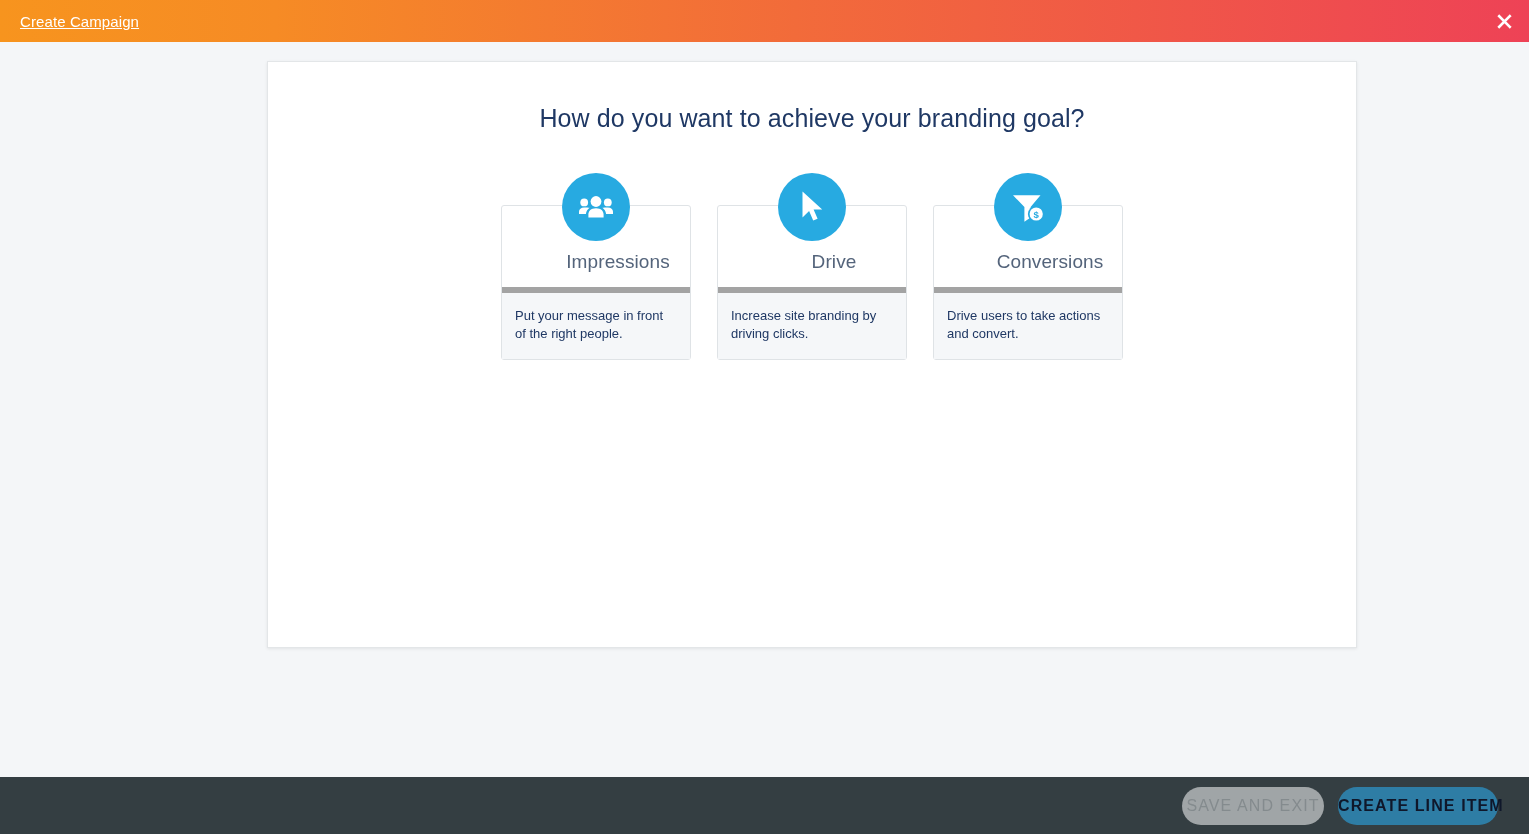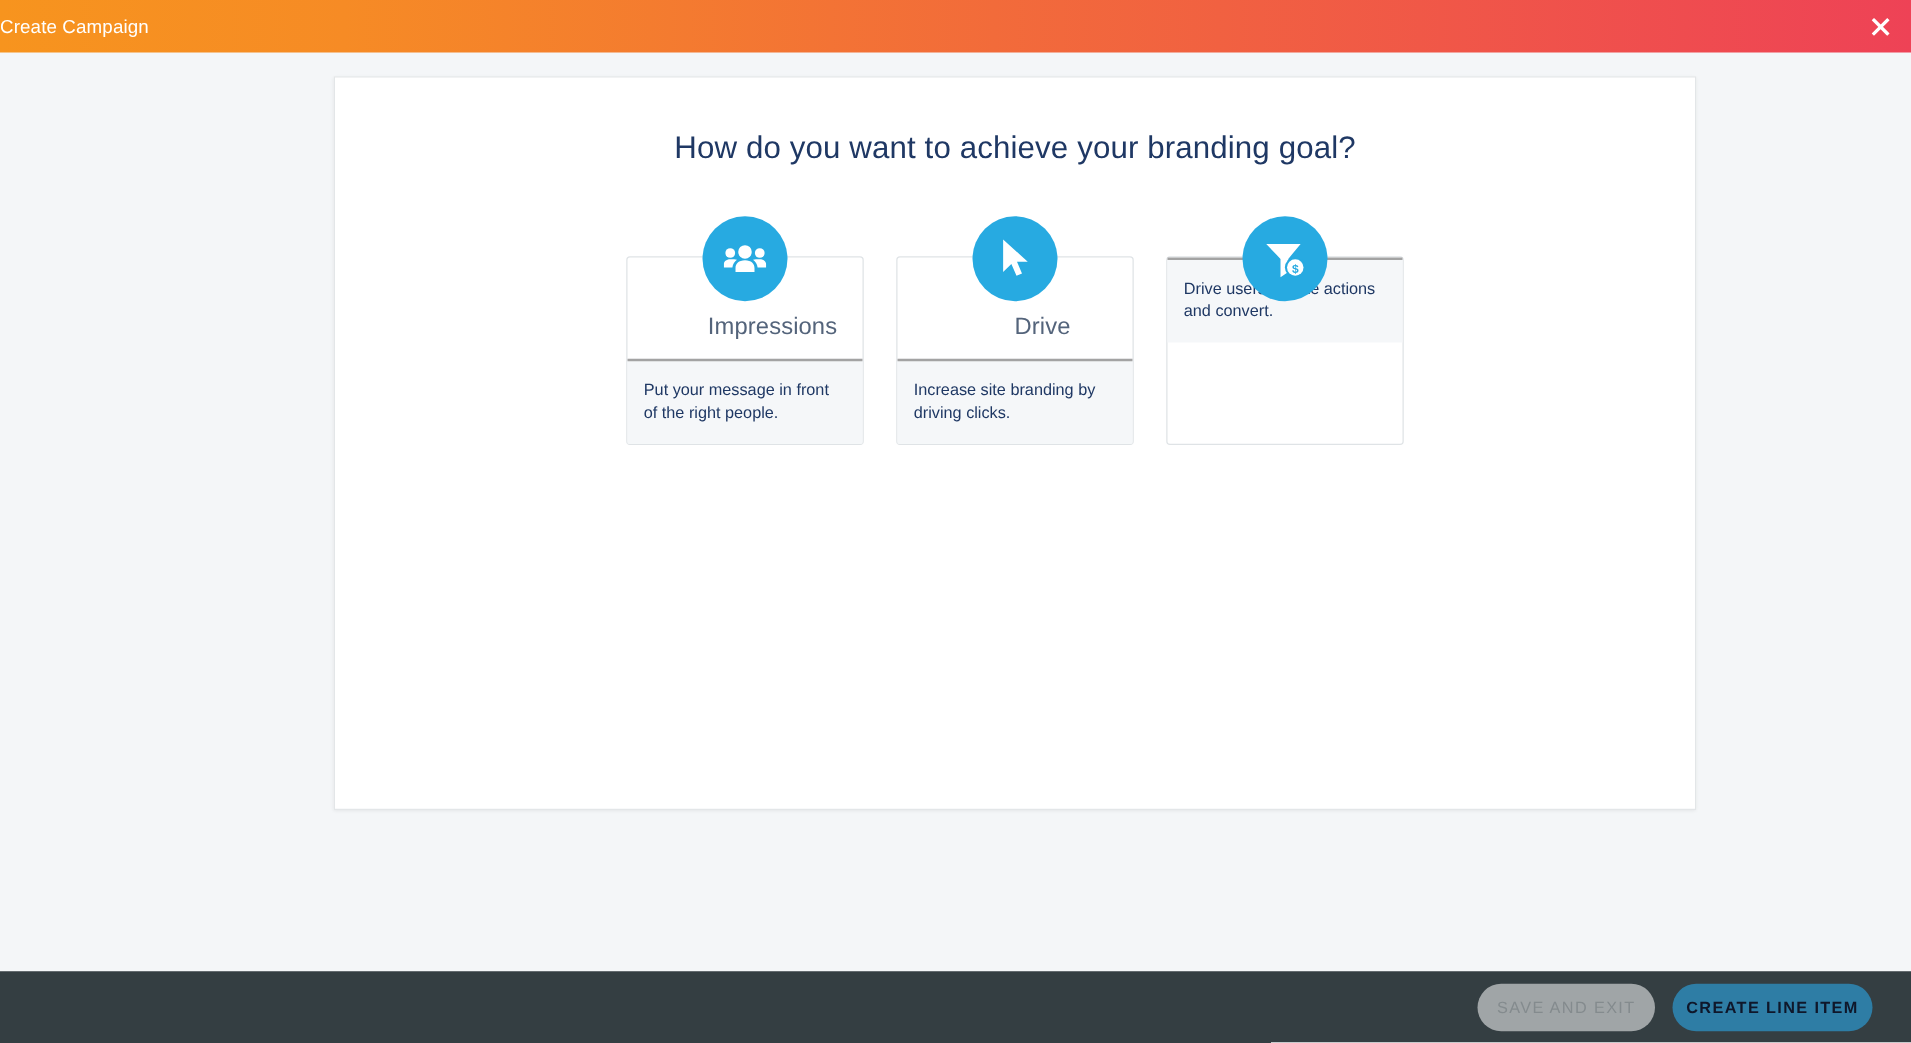--- a/index.html
+++ b/index.html
@@ -23,22 +23,24 @@
     width: 1529px;
     height: 42px;
     background: linear-gradient(90deg, #f7941e 0%, #f68b25 18%, #f26b3a 52%, #ee4256 100%);
     display: flex;
     align-items: center;
     justify-content: space-between;
   }
   .titlebar-title {
     color: #ffffff;
     font-size: 15px;
+    padding-left: 20px;
     letter-spacing: 0.1px;
     white-space: nowrap;
+    text-decoration: underline;
   }
   .titlebar-close {
     width: 44px;
     height: 42px;
     display: flex;
     align-items: center;
     justify-content: center;
     color: #ffffff;
     cursor: pointer;
     padding-right: 6px;
@@ -108,21 +110,21 @@
   }
   .card-title {
     font-size: 19px;
     font-weight: 400;
     color: #54647b;
     letter-spacing: 0.1px;
     margin-left: 44px;
   }
 
   .card-body {
-    border-top: 2px solid #a3a3a3;
+    border-top: 6px solid #a3a3a3;
     background: #f5f7f9;
     padding: 14px 13px 16px 13px;
     min-height: 56px;
   }
   .card-desc {
     font-size: 13px;
     line-height: 18px;
     color: #1f3864;
   }
 
@@ -139,21 +141,21 @@
     justify-content: flex-end;
     padding-right: 31px;
     gap: 14px;
   }
 
   .btn {
     border: none;
     border-radius: 20px;
     height: 38px;
     font-family: "Liberation Sans", sans-serif;
-    font-size: 13px;
+    font-size: 16px;
     letter-spacing: 1.1px;
     text-transform: uppercase;
     cursor: pointer;
     white-space: nowrap;
   }
   .btn-secondary {
     background: #a0a5a7;
     color: #848b8e;
     width: 142px;
   }
@@ -217,20 +219,23 @@
 
     <div class="card">
       <div class="card-icon">
         <svg width="34" height="32" viewBox="0 0 34 32" aria-hidden="true">
           <path d="M2 4.2h27.5L19.6 16.1v10.5l-6.2 4.1V16.1z" fill="#ffffff"></path>
           <circle cx="25.2" cy="23" r="8.3" fill="#27aae1"></circle>
           <circle cx="25.2" cy="23" r="6.6" fill="#ffffff"></circle>
           <text x="25.2" y="27.2" text-anchor="middle" font-family="Liberation Sans, sans-serif" font-size="9.6" font-weight="bold" fill="#27aae1">$</text>
         </svg>
       </div>
+      <div class="card-head">
+        <span class="card-title">Conversions</span>
+      </div>
       <div class="card-body">
         <div class="card-desc">Drive users to take actions and convert.</div>
       </div>
     </div>
 
   </div>
 </div>
 
 <div class="footer">
   <button class="btn btn-secondary">Save and Exit</button>

